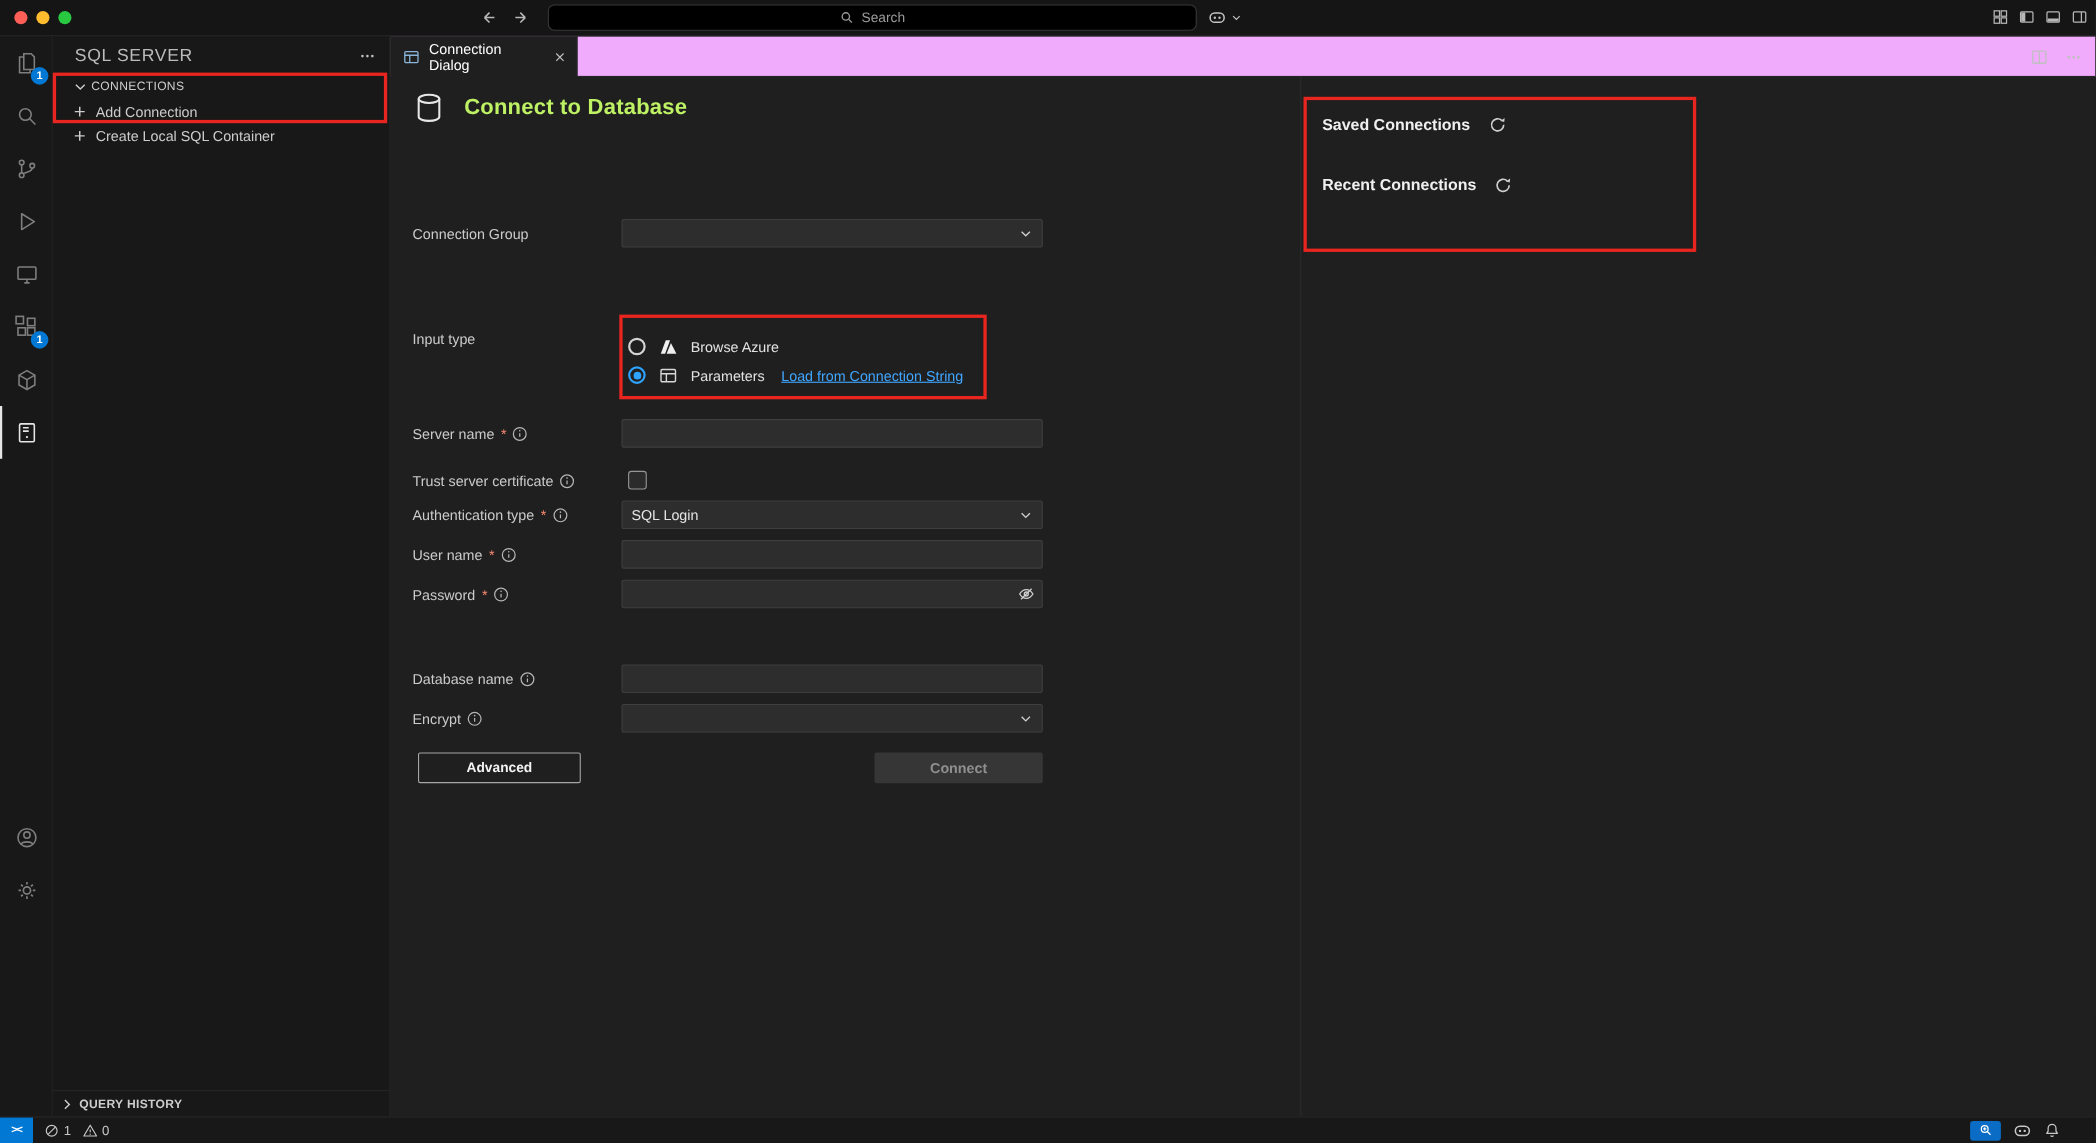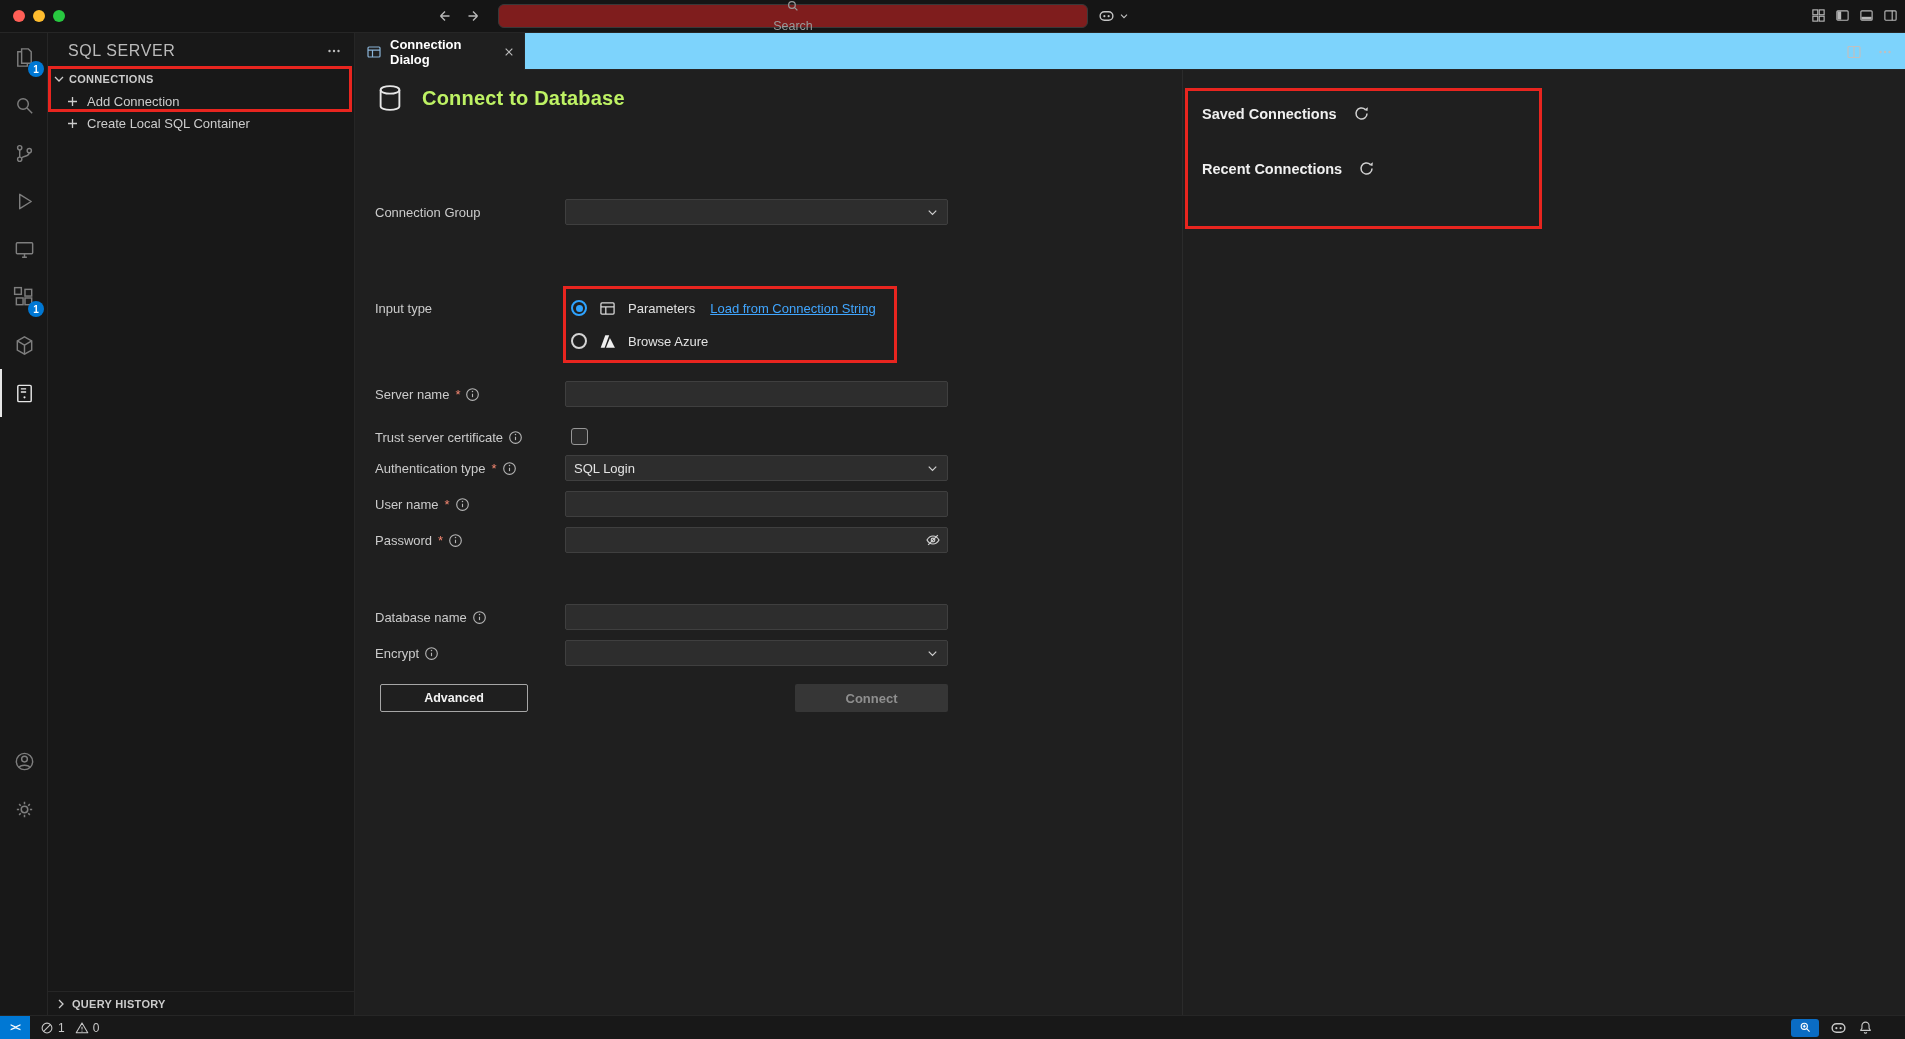--- a/index.html
+++ b/index.html
@@ -15,23 +15,23 @@
   .ico { color:#b8b8b8; }
 
   
   .titlebar { position:absolute; left:0; top:0; width:1905px; height:33px;
     background:#151515; border-bottom:1px solid #262626; z-index:10; }
   .traffic { position:absolute; left:13px; top:10px; display:flex; gap:8px; }
   .tl { width:12px; height:12px; border-radius:50%; display:inline-block; }
   .tl.red{ background:#ff5f57; } .tl.yellow{ background:#febc2e; } .tl.green{ background:#28c840; }
   .nav-arrows { position:absolute; left:437px; top:8px; display:flex; gap:12px; color:#b0b0b0; }
   .search-box { position:absolute; left:498px; top:4px; width:590px; height:24px;
-    background:#7f1d1d; border:1px solid #383838; border-radius:6px;
+    background:#000000; border:1px solid #383838; border-radius:6px;
     display:flex; align-items:center; justify-content:center; gap:6px;
-    color:#9a9a9a; font-size:12.5px;flex-direction:column; }
+    color:#9a9a9a; font-size:12.5px; }
   .tb-copilot { position:absolute; left:1098px; top:7px; display:flex; align-items:center; gap:3px; color:#c4c4c4; }
   .tb-right { position:absolute; right:7px; top:8px; display:flex; gap:9px; color:#b8b8b8; }
 
   
   .activitybar { position:absolute; left:0; top:33px; width:48px; bottom:24px;
     background:#181818; border-right:1px solid #262626; z-index:5; }
   .ab-item { width:48px; height:48px; display:flex; align-items:center; justify-content:center;
     color:#7e7e7e; position:relative; cursor:pointer; }
   .ab-item.active { color:#e6e6e6; box-shadow:inset 2px 0 0 #e6e6e6; }
   .badge { position:absolute; right:4px; bottom:4px; min-width:16px; height:16px; border-radius:9px;
@@ -39,32 +39,32 @@
     display:flex; align-items:center; justify-content:center; padding:0 4px; }
   .ab-bottom-accounts { position:absolute; left:0; top:704px; }
   .ab-bottom-settings { position:absolute; left:0; top:752px; }
 
   
   .sidebar { position:absolute; left:48px; top:33px; width:307px; bottom:24px;
     background:#181818; border-right:1px solid #262626; z-index:5; }
   .sb-header { height:35px; display:flex; align-items:center; padding:0 12px 0 20px;
     font-size:16px; letter-spacing:.6px; color:#bbbbbb; }
   .sb-more { margin-left:auto; color:#bdbdbd; cursor:pointer; }
-  .sb-section-row { height:22px; display:flex; align-items:center; gap:2px; padding-left:3px;
-    font-size:11px; font-weight:700; color:#cccccc; letter-spacing:.3px; cursor:pointer; }
+  .sb-section-row { height:22px; display:flex; align-items:center; gap:2px; padding-left:17px;
+    font-size:11px; font-weight:400; color:#cccccc; letter-spacing:.3px; cursor:pointer; }
   .sb-item { height:22px; display:flex; align-items:center; gap:7px; padding-left:17px;
     font-size:13px; color:#cccccc; cursor:pointer; }
   .sb-bottom { position:absolute; left:0; right:0; bottom:0; height:24px;
     display:flex; align-items:center; gap:3px; padding-left:5px;
     font-size:11px; font-weight:700; letter-spacing:.3px; color:#cccccc;
     border-top:1px solid #262626; cursor:pointer; }
 
   
   .tabbar { position:absolute; left:355px; top:33px; right:0; height:37px;
-    background:#7dd3fc; border-bottom:1px solid #262626; z-index:4;font-weight:bold; }
+    background:#f0abfc; border-bottom:1px solid #262626; z-index:4; }
   .tab { position:absolute; left:0; top:0; width:170px; height:37px; background:#1f1f1f;
     display:flex; align-items:center; gap:8px; padding:0 8px 0 11px;
     border-right:1px solid #262626; color:#ffffff; font-size:13px; cursor:pointer; }
   .tab-close { margin-left:auto; color:#bdbdbd; }
   .tab-actions { position:absolute; right:12px; top:0; height:37px; display:flex; align-items:center; gap:15px; color:#c0c0c0; }
 
   
   .content { position:absolute; left:355px; top:70px; right:0; bottom:24px; background:#1f1f1f; }
   .v-divider { position:absolute; left:827px; top:0; bottom:0; width:1px; background:#2b2b2b; }
 
@@ -373,41 +373,41 @@
       </div>
     </div>
   </div>
 
 
   <div class="row" style="top:225px">
     <div class="lbl">
         <span>Input type</span>
       </div>
     <div class="fld" style="width:420px">
+      <div class="opt" style="margin-top:7px">
+        <span class="radio unsel"></span>
+        <span>
+          <svg width="17" height="17" viewBox="0 0 16 16" fill="#efefef">
+              <path d="M9.6 2.2H5.9L1.6 13.8h3.7z"></path>
+              <path d="M10.3 4.6L6.6 13.8H15z"></path>
+            </svg>
+        </span>
+        <span>Browse Azure</span>
+      </div>
       <div class="opt">
         <span class="radio sel"></span>
         <span style="color:#d8d8d8">
           <svg width="17" height="17" viewBox="0 0 16 16" fill="none" stroke="currentColor" stroke-width="1.2">
               <rect x="1.8" y="2.8" width="12.4" height="10.4" rx="1"></rect>
               <path d="M1.8 6.4h12.4M6.4 6.4v6.8"></path>
             </svg>
         </span>
         <span>Parameters</span>
         <a class="link">Load from Connection String</a>
       </div>
-      <div class="opt" style="margin-top:7px">
-        <span class="radio unsel"></span>
-        <span>
-          <svg width="17" height="17" viewBox="0 0 16 16" fill="#efefef">
-              <path d="M9.6 2.2H5.9L1.6 13.8h3.7z"></path>
-              <path d="M10.3 4.6L6.6 13.8H15z"></path>
-            </svg>
-        </span>
-        <span>Browse Azure</span>
-      </div>
     </div>
   </div>
 
   <div class="row" style="top:311px">
     <div class="lbl">
       <span>Server name</span>
       <span class="req">*</span>
       <span class="info">
         <svg width="15" height="15" viewBox="0 0 16 16" fill="none" stroke="currentColor" stroke-width="1.2">
             <circle cx="8" cy="8" r="6.2"></circle>

